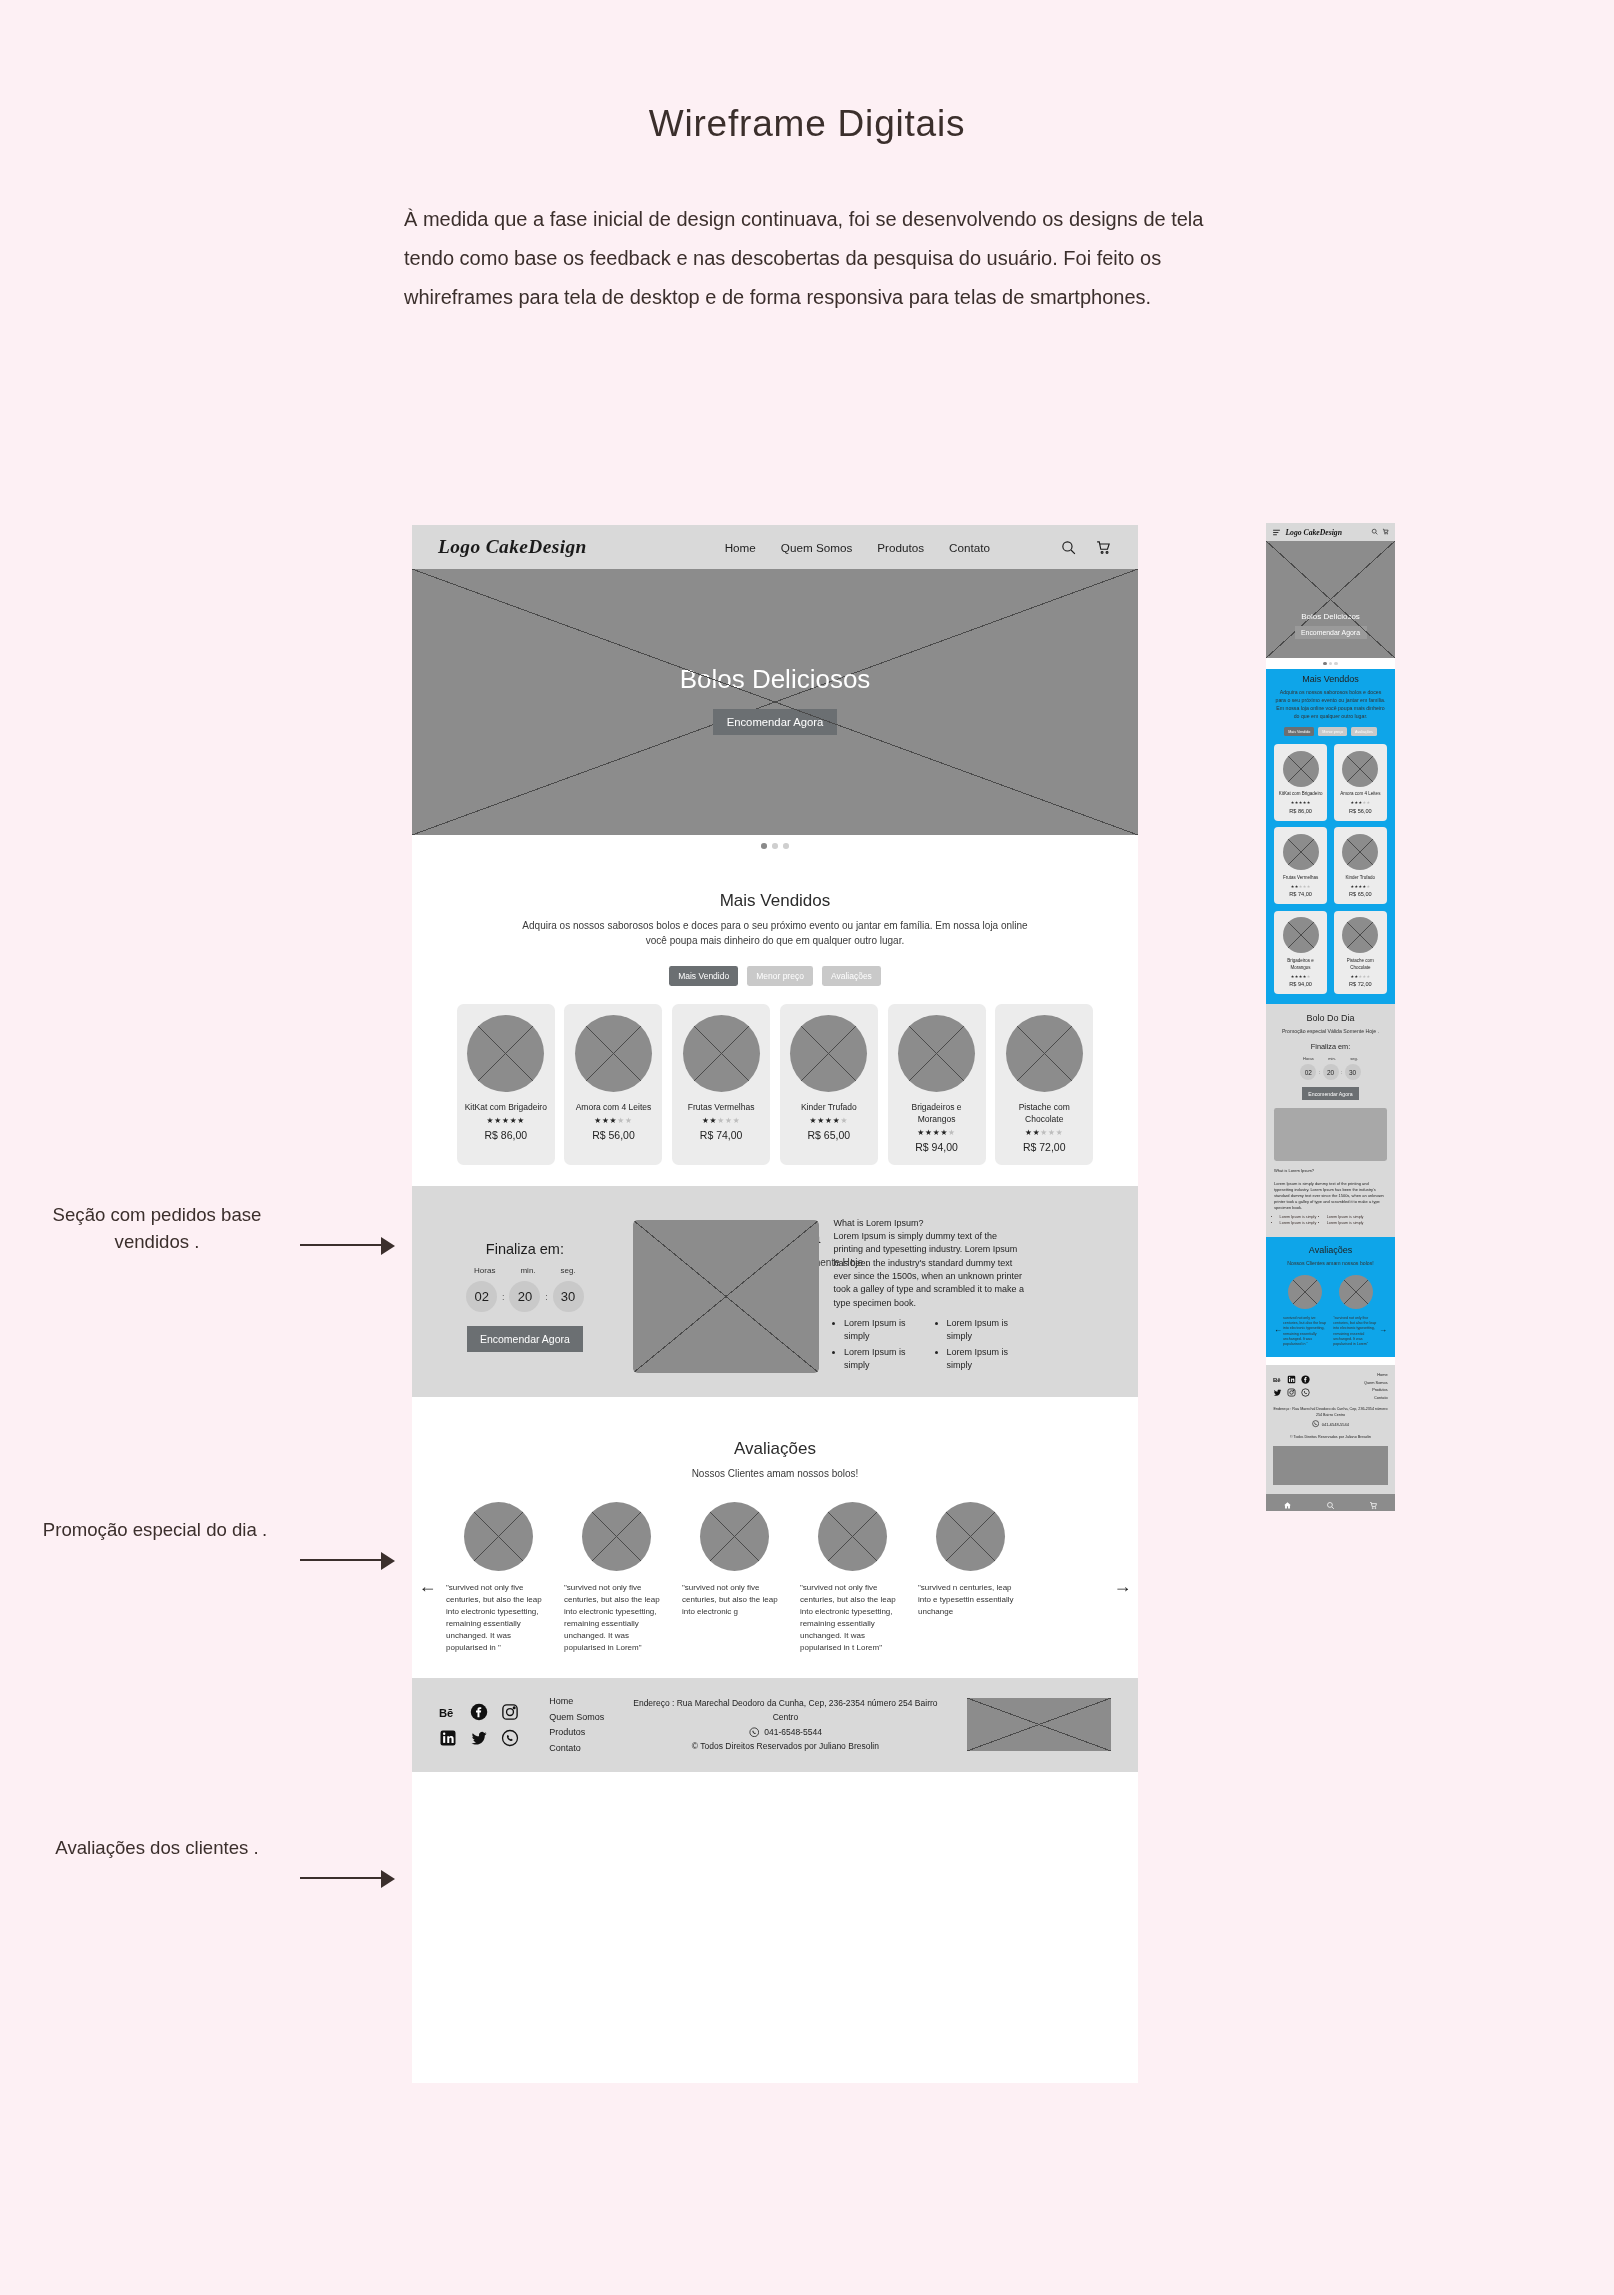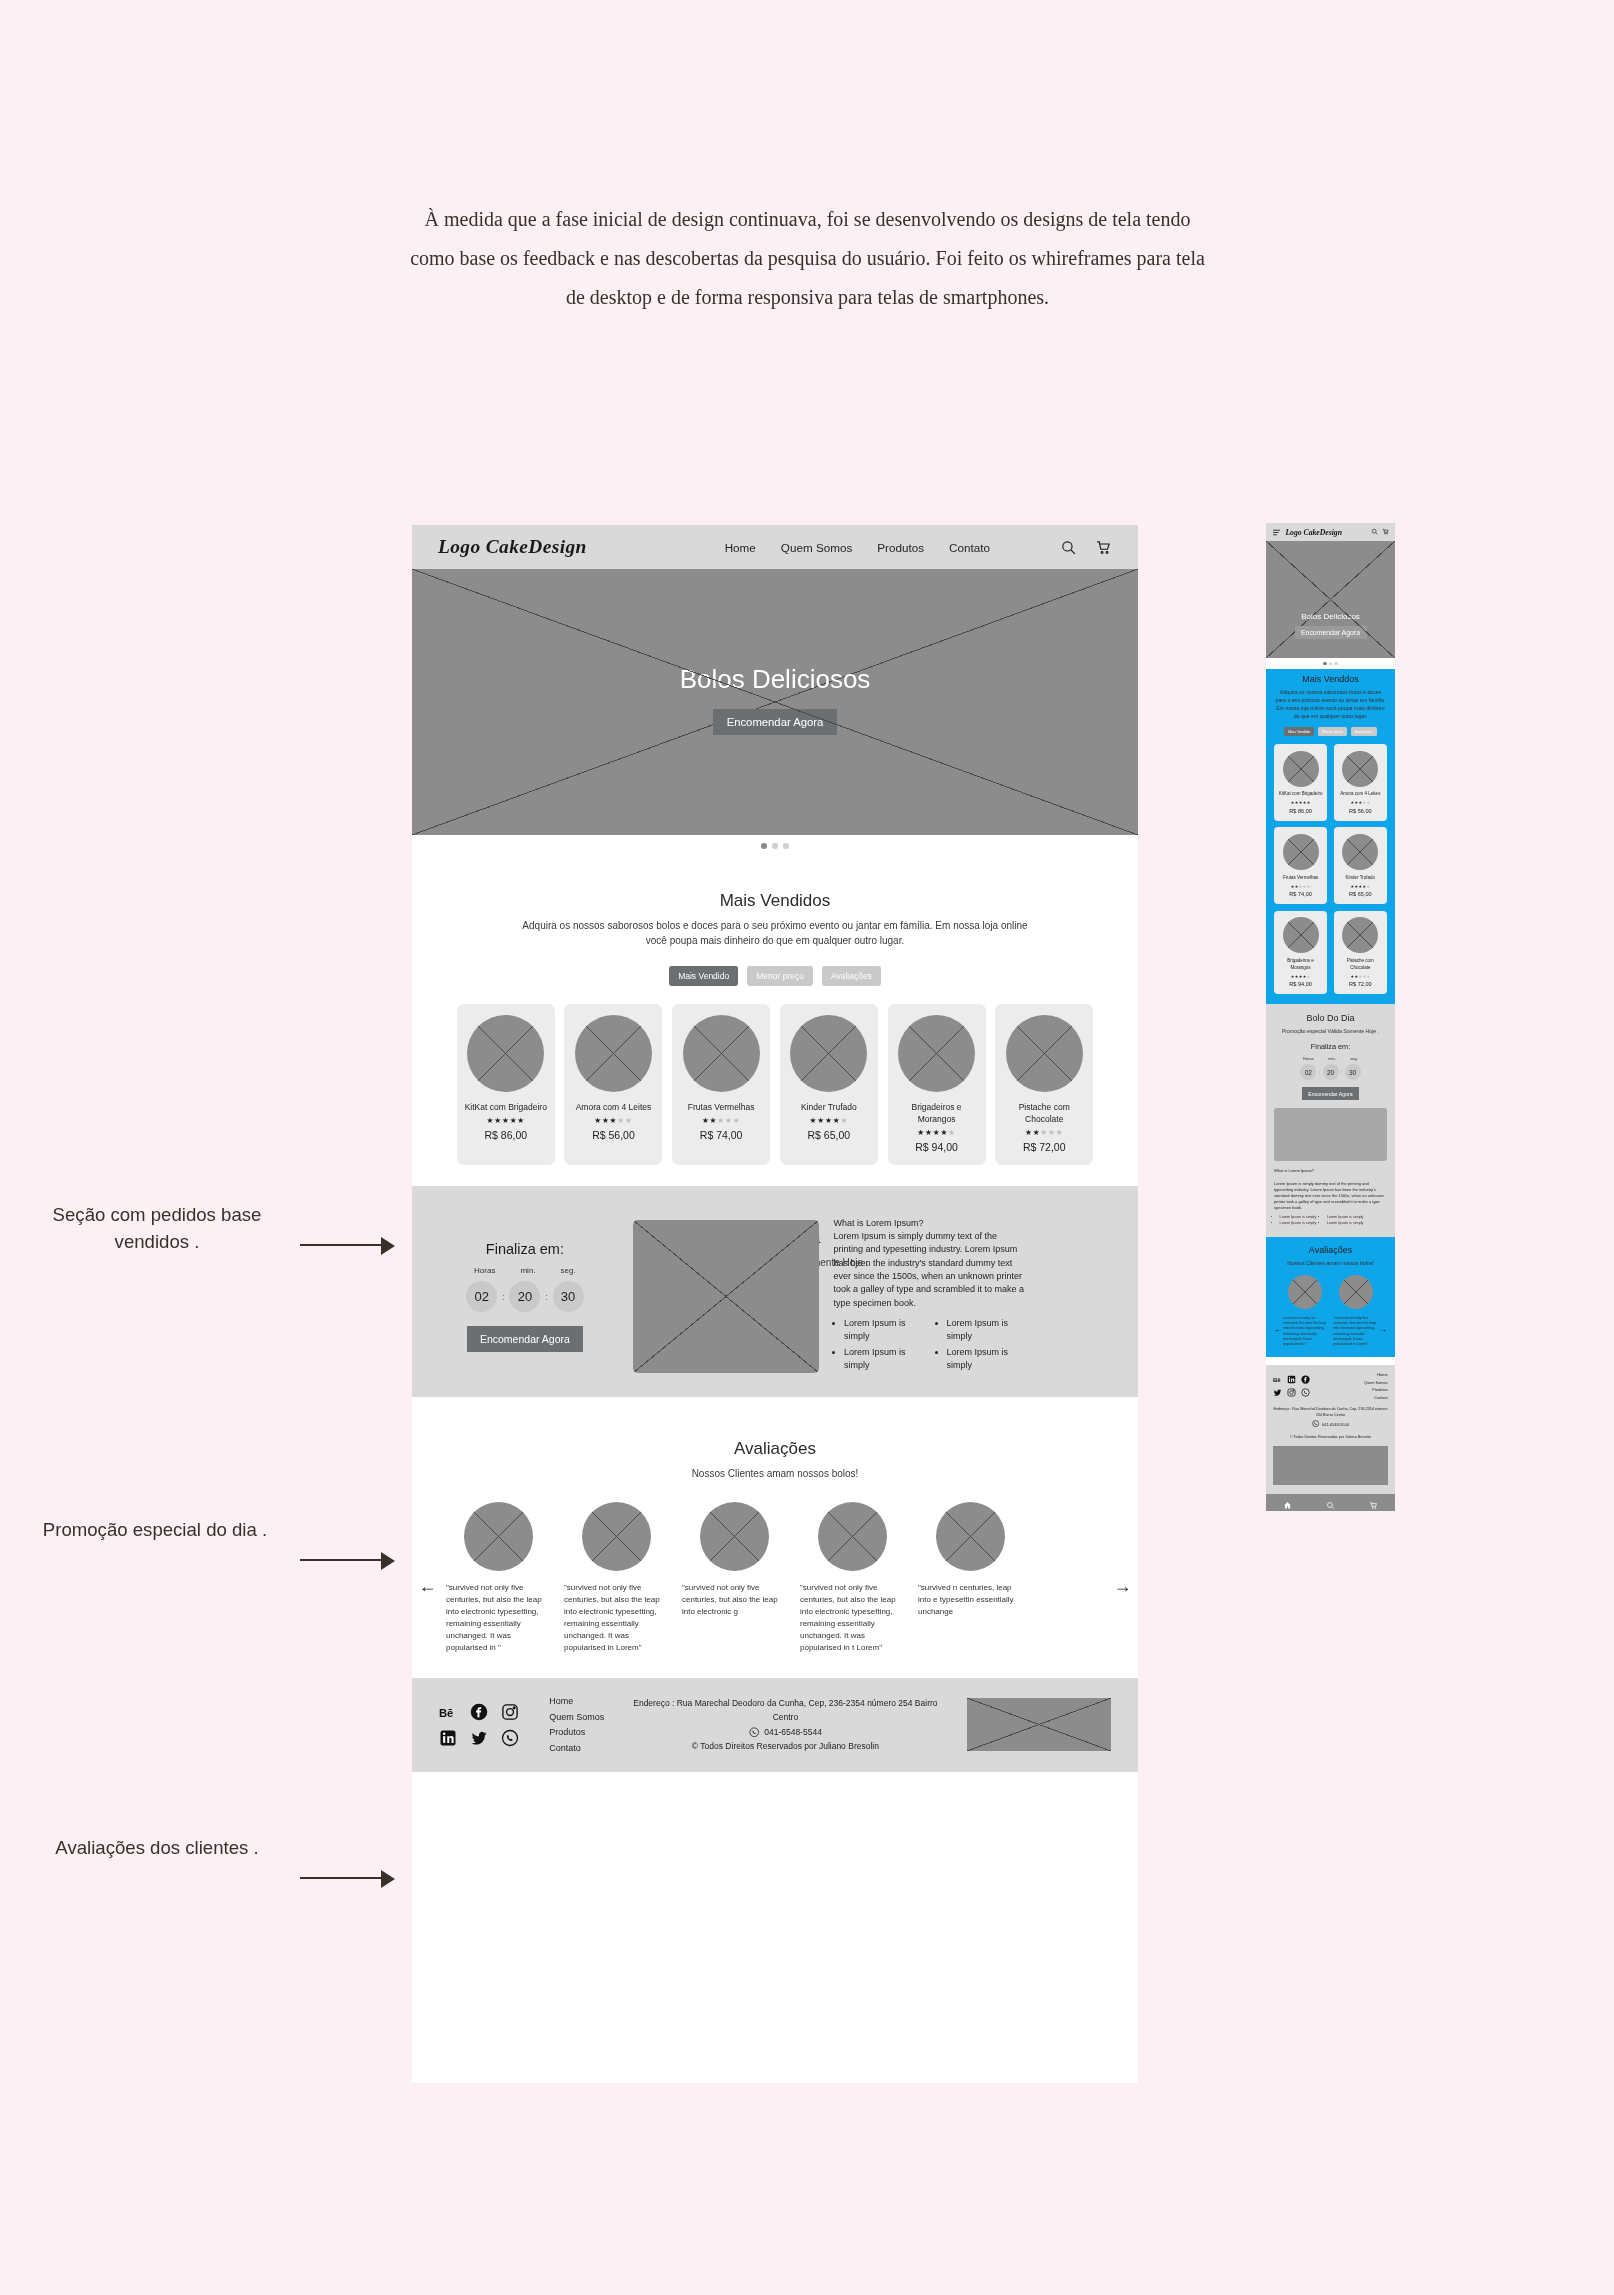--- a/index.html
+++ b/index.html
@@ -13,22 +13,22 @@
   .page { position: relative; width: 1614px; height: 2295px; }
 
   
   .intro-title {
     position: absolute; left: 0; top: 103px; width: 1614px;
     text-align: center; font-size: 37px; letter-spacing: 0.8px;
     font-weight: 400; color: #3b2f2c;
   }
   .intro-body {
     position: absolute; left: 404px; top: 200px; width: 807px;
-    text-align: center; font-size: 20px; line-height: 39px;
-    font-weight: 400; color: #3b2f2c; font-family: Liberation Serif, serif;
+    font-size: 20px; line-height: 39px;
+    font-weight: 400; color: #3b2f2c;
   }
 
   
   .ann { position: absolute; width: 266px; text-align: center;
          font-size: 18.6px; line-height: 27.4px; color: #3b2f2c; }
   .ann-1 { left: 24px; top: 1201px; }
   .ann-2 { left: 22px; top: 1516px; }
   .ann-3 { left: 24px; top: 1834px; text-align: center; }
   .arrow { position: absolute; height: 19.4px; width: 95px; }
   .arrow .shaft { position:absolute; left:0; top:9px; width:87px; height:2.4px; background:#3b2f2c; }
@@ -191,20 +191,21 @@
   .m-fimg { width: 100%; height: 39px; background: #8c8c8c; margin-top: 5.6px; }
   .m-bottomnav { height: 17px; background: #8c8c8c; display: flex; align-items: center;
                  justify-content: space-around; }
   .m-bottomnav span { width: 9px; height: 9px; display: block; }
 </style>
 </head>
 <body>
 
 <div class="page">
 
+  <h1 class="intro-title">Wireframe  Digitais</h1>
   <p class="intro-body">À medida que a fase inicial de design continuava, foi se desenvolvendo os designs de tela tendo como base os feedback e nas descobertas da pesquisa do usuário. Foi feito os whireframes para tela de desktop e de forma responsiva para telas de smartphones.</p>
 
   <div class="ann ann-1">Seção com pedidos base vendidos .</div>
   <div class="arrow arrow-1">
       <div class="shaft"></div>
       <div class="head"></div>
     </div>
   <div class="ann ann-2">Promoção especial do dia .</div>
   <div class="arrow arrow-2">
       <div class="shaft"></div>

